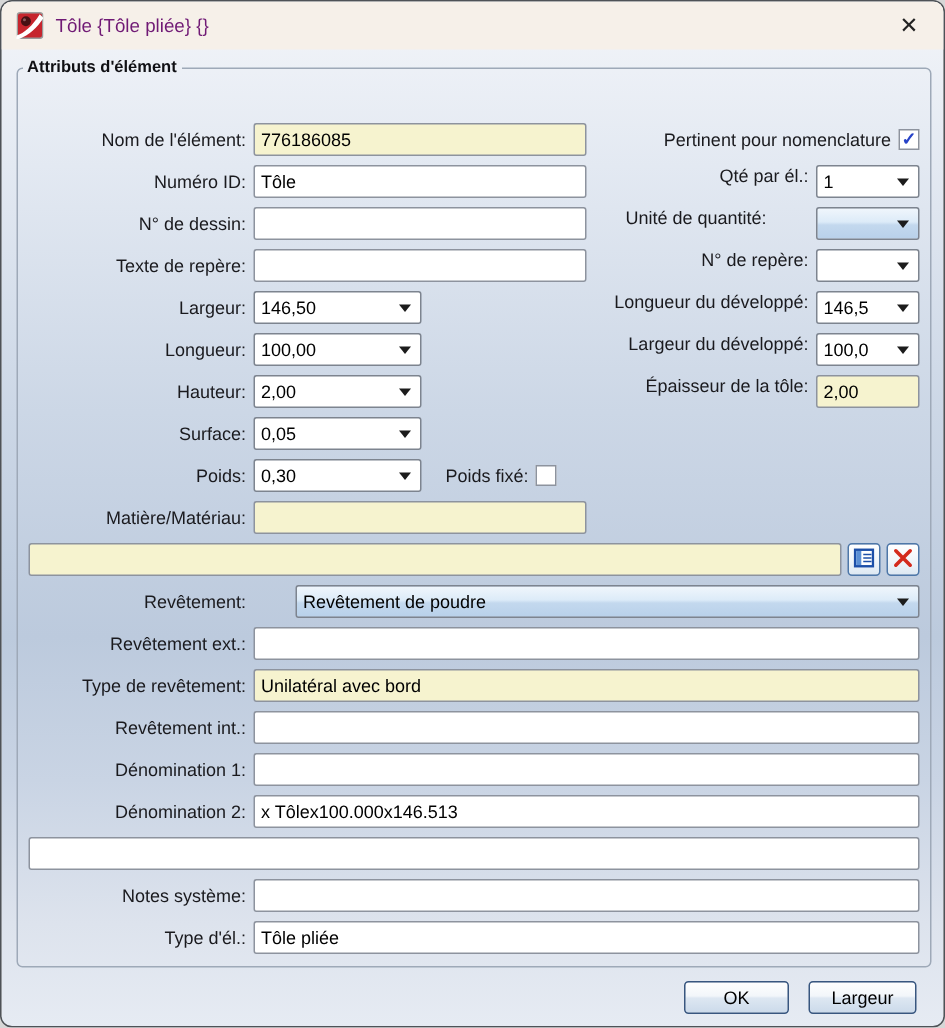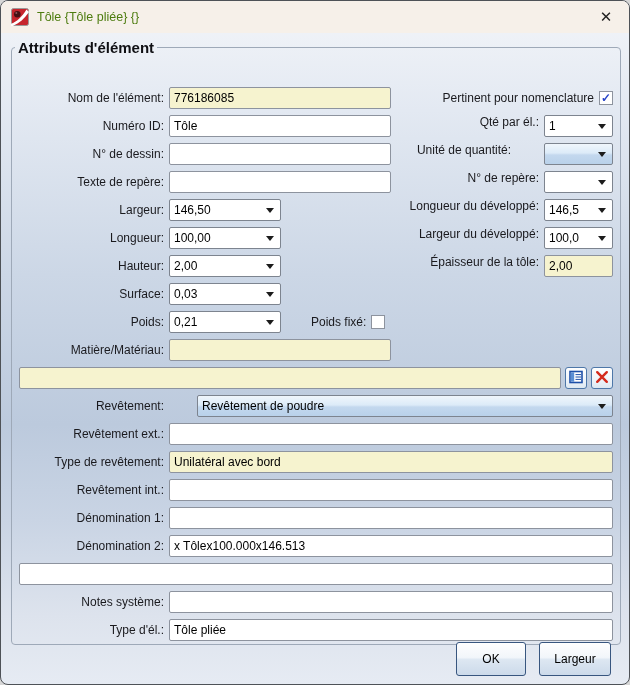--- a/index.html
+++ b/index.html
@@ -4,28 +4,28 @@
 <style>
   html,body{margin:0;padding:0;background:#d7d7d7;font-family:"Liberation Sans",sans-serif;}
   .window{
     position:relative;width:630px;height:685px;box-sizing:border-box;
     border:1px solid #4e5257;border-radius:8px;overflow:hidden;
     background:linear-gradient(180deg,#f3f5f9 0%,#e3e9f2 16%,#ccd7e6 40%,#bccadd 62%,#c9d4e4 76%,#dde3ed 90%,#e6ebf3 100%);
     font-size:12px;color:#1a1a1e;
   }
   .titlebar{height:32px;background:#f6f0e9;display:flex;align-items:center;padding:0 10px;box-sizing:border-box;}
   .app-icon{width:18px;height:18px;margin-right:8px;flex:0 0 auto;}
-  .title-text{flex:1;font-size:12.5px;color:#4d7c0f;}
+  .title-text{flex:1;font-size:12.5px;color:#701a75;}
   .close-btn{width:26px;height:22px;display:flex;align-items:center;justify-content:center;
     font-size:15px;color:#222;cursor:default;}
   fieldset.group{
     position:absolute;top:38px;left:10px;width:610px;height:606px;box-sizing:border-box;
     border:1px solid #9ea9b8;border-radius:4px;margin:0;padding:0;background:transparent;
   }
-  fieldset.group legend{font-weight:bold;font-size:15px;color:#101014;padding:0 3px;margin-left:3px;margin-top:44px;}
+  fieldset.group legend{font-weight:bold;font-size:11px;color:#101014;padding:0 3px;margin-left:3px;margin-top:44px;}
   .rows{position:absolute;top:28px;left:7px;right:7px;}
   .row{display:flex;align-items:center;height:28px;}
   .lbl{width:145px;flex:0 0 145px;text-align:right;padding-right:5px;box-sizing:content-box;white-space:nowrap;}
   .lbl-inline{white-space:nowrap;}
   .tfield{
     height:22px;box-sizing:border-box;border:1px solid #8d939e;border-radius:2px;
     background:#ffffff;font-family:"Liberation Sans",sans-serif;font-size:12px;color:#000;
     padding:0 4px;outline:none;
   }
   .tfield.yellow{background:#f6f3cf;}
@@ -39,27 +39,27 @@
   }
   .combo .combo-val{flex:1;overflow:hidden;white-space:nowrap;color:#000;}
   .combo .arrow{flex:0 0 auto;width:0;height:0;margin-left:4px;margin-right:2px;
     border-left:4px solid transparent;border-right:4px solid transparent;border-top:5px solid #1c1c1c;}
   .combo.blue{background:linear-gradient(180deg,#f0f6fc 0%,#dcebf8 45%,#c3d8ee 55%,#b9d1ea 100%);margin-left:28px;}
   .rgt{margin-left:auto;display:flex;align-items:flex-start;}
   .rgt .lbl-inline{padding-right:5px;}
   .checkbox{width:14px;height:14px;box-sizing:border-box;border:1px solid #8d939e;background:#fff;
     display:flex;align-items:center;justify-content:center;font-size:12px;line-height:12px;}
   .checkbox.checked::after{content:"✓";color:#2743c8;font-weight:bold;transform:translateY(-0.5px);}
-  .mid-gap{margin-left:30px;display:flex;align-items:center;}
+  .mid-gap{margin-left:16px;display:flex;align-items:center;}
   .mid-gap .lbl-inline{padding-right:5px;}
   .small-btn{width:22px;height:22px;box-sizing:border-box;margin-left:4px;border:1px solid #4e77a8;border-radius:3px;
     background:linear-gradient(180deg,#ffffff 0%,#f0f5fa 55%,#dde8f2 100%);
     display:flex;align-items:center;justify-content:center;padding:0;cursor:default;}
   .footer{position:absolute;bottom:8px;right:18px;display:flex;align-items:center;}
-  .btn{height:34px;box-sizing:border-box;border:1px solid #38567f;border-radius:3px;
+  .btn{height:22px;box-sizing:border-box;border:1px solid #38567f;border-radius:3px;
     background:linear-gradient(180deg,#fefefe 0%,#f2f6fa 45%,#dde7f2 52%,#ccdaea 100%);
     font-family:"Liberation Sans",sans-serif;font-size:12px;color:#000;
     display:flex;align-items:center;justify-content:center;cursor:default;}
   .btn.ok{width:70px;margin-right:13px;}
   .btn.cancel{width:72px;}
 </style>
 </head>
 <body>
 
 <div class="window">
@@ -164,29 +164,29 @@
         </span>
         <span class="rgt">
           <span class="lbl-inline">Épaisseur de la tôle:</span>
           <input class="tfield yellow w69" value="2,00" style="">
         </span>
       </div>
 
       <div class="row">
         <span class="lbl">Surface:</span>
         <span class="combo w112">
-          <span class="combo-val">0,03</span>
+          <span class="combo-val">0,05</span>
           <span class="arrow"></span>
         </span>
       </div>
 
       <div class="row">
         <span class="lbl">Poids:</span>
         <span class="combo w112">
-          <span class="combo-val">0,21</span>
+          <span class="combo-val">0,30</span>
           <span class="arrow"></span>
         </span>
         <span class="mid-gap">
           <span class="lbl-inline">Poids fixé:</span>
           <span class="checkbox"></span>
         </span>
       </div>
 
       <div class="row">
         <span class="lbl">Matière/Matériau:</span>

